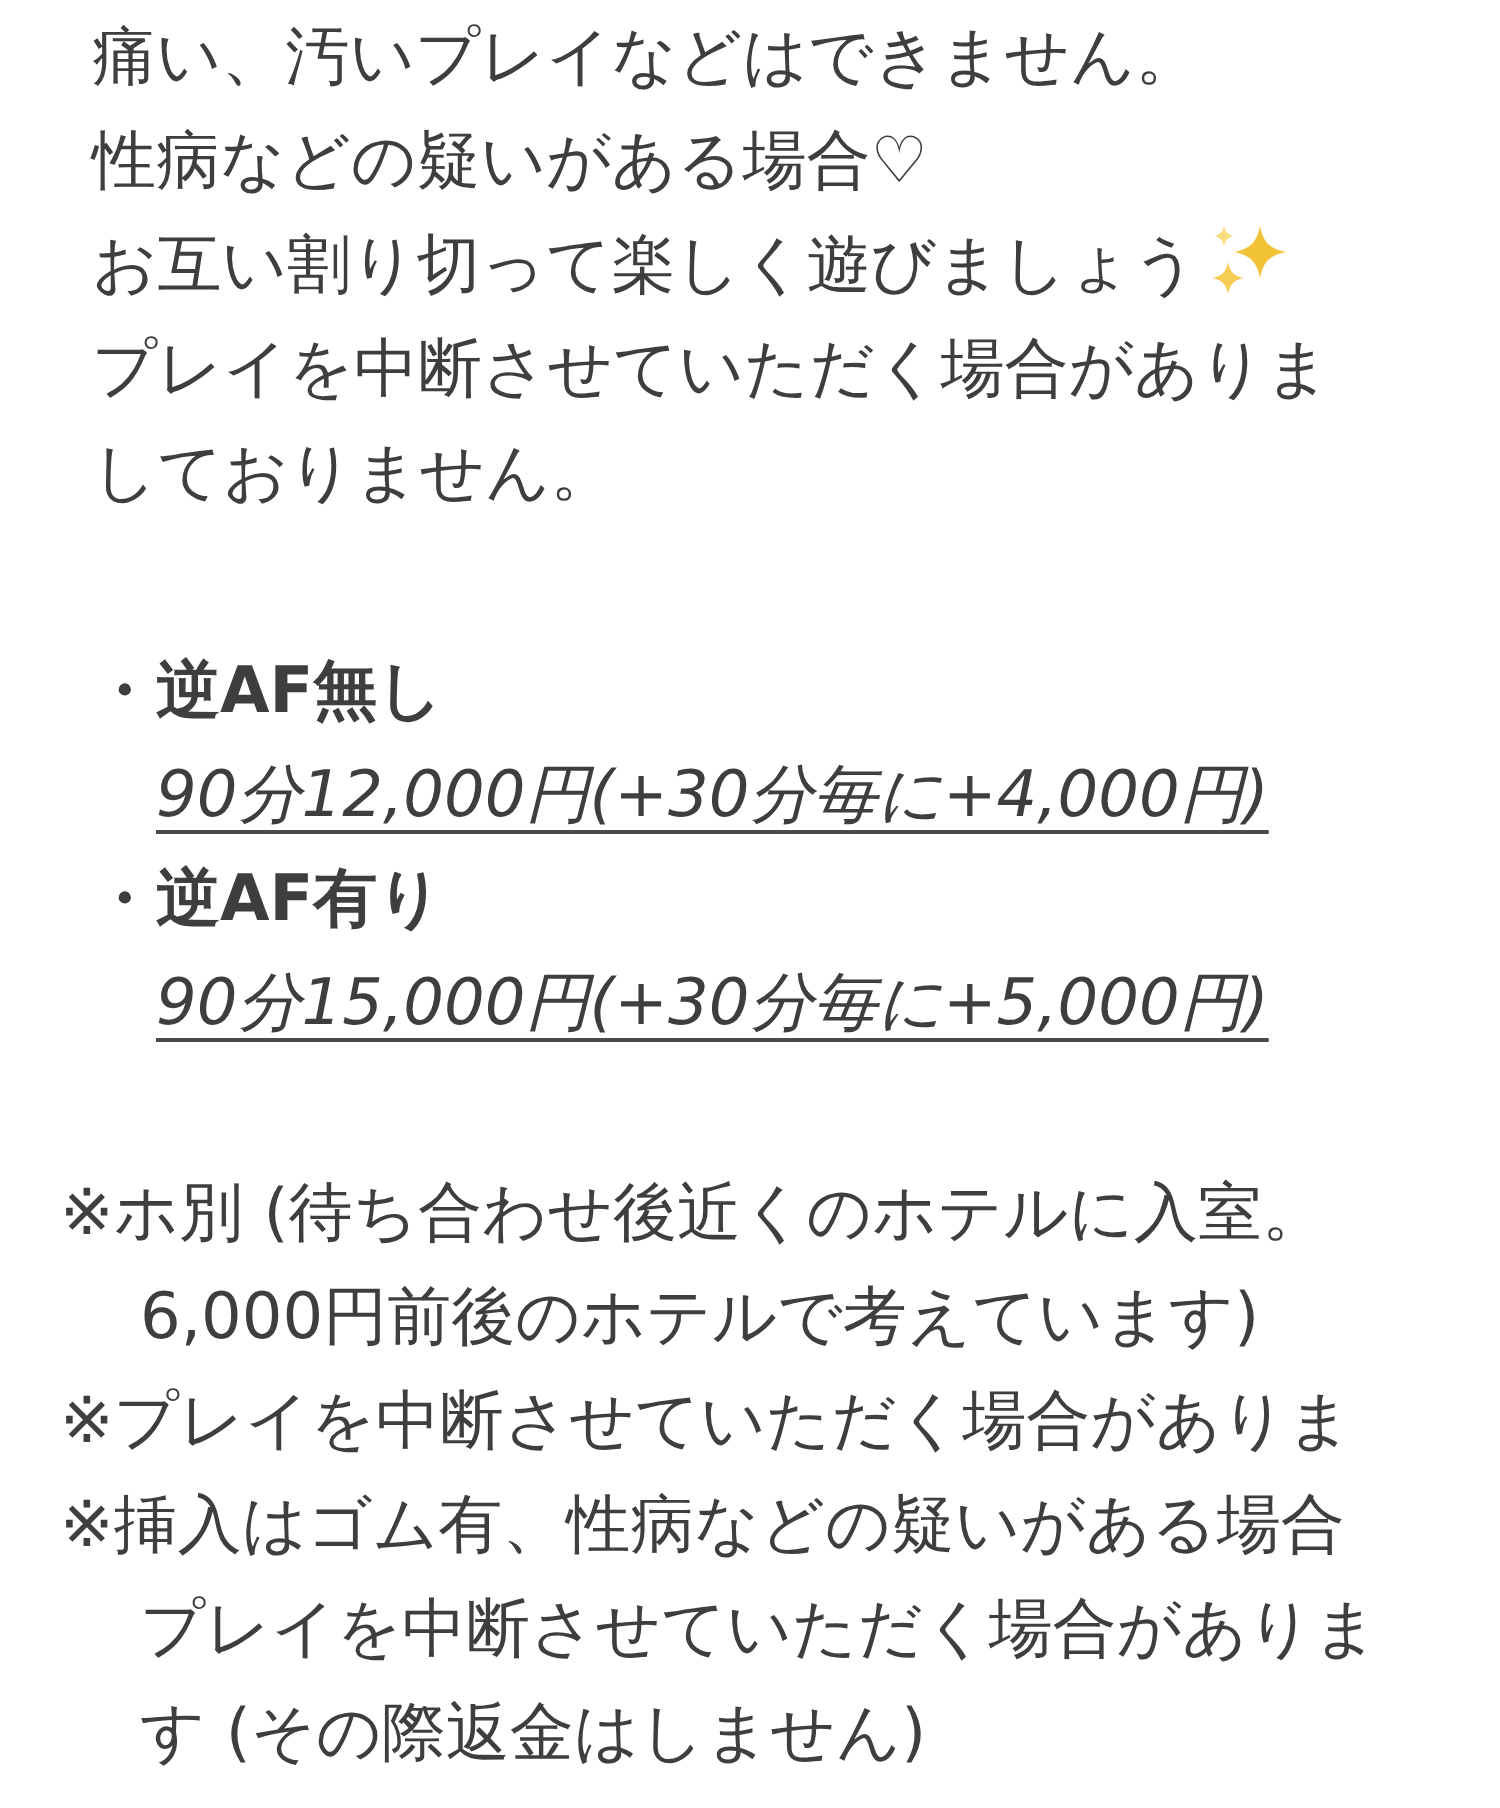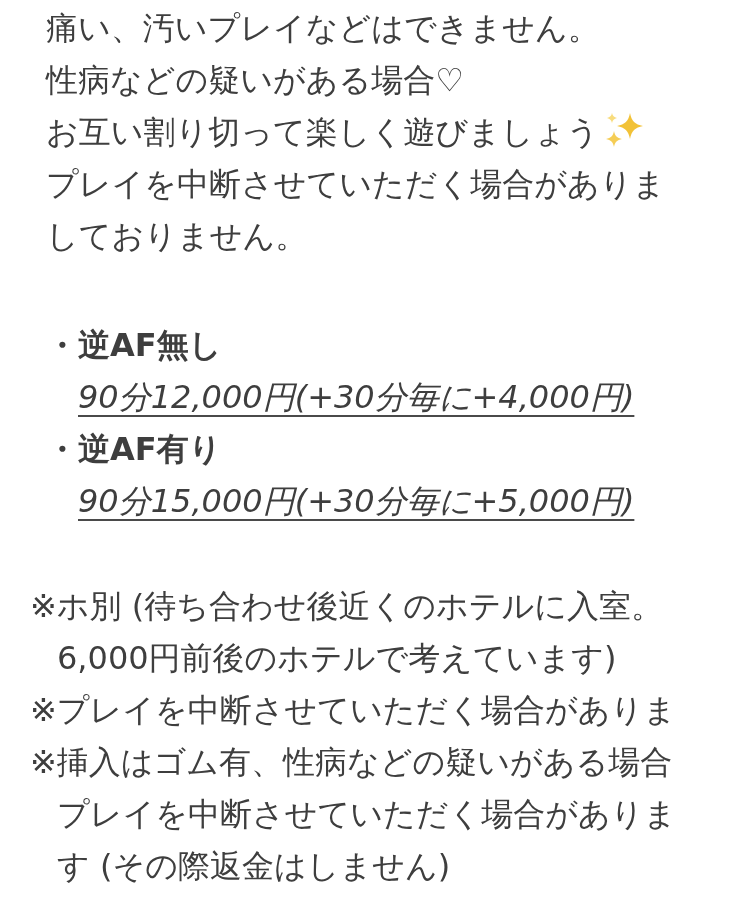--- a/index.html
+++ b/index.html
@@ -33,21 +33,21 @@
   .price-line .underlined {
     text-decoration: underline;
     text-decoration-thickness: 2px;
     text-underline-offset: 7px;
     text-decoration-color: #4a4a4a;
     font-style: italic;
   }
 
   
   .note-start { margin-left: -16px; }
-  .note-cont  { margin-left: 11px; }
+  .note-cont  { margin-left: 24px; }
 
   .sparkles {
     display: inline-block;
     width: 40px;
     height: 40px;
     margin-left: 5px;
     vertical-align: -7px;
   }
 </style>
 </head>

